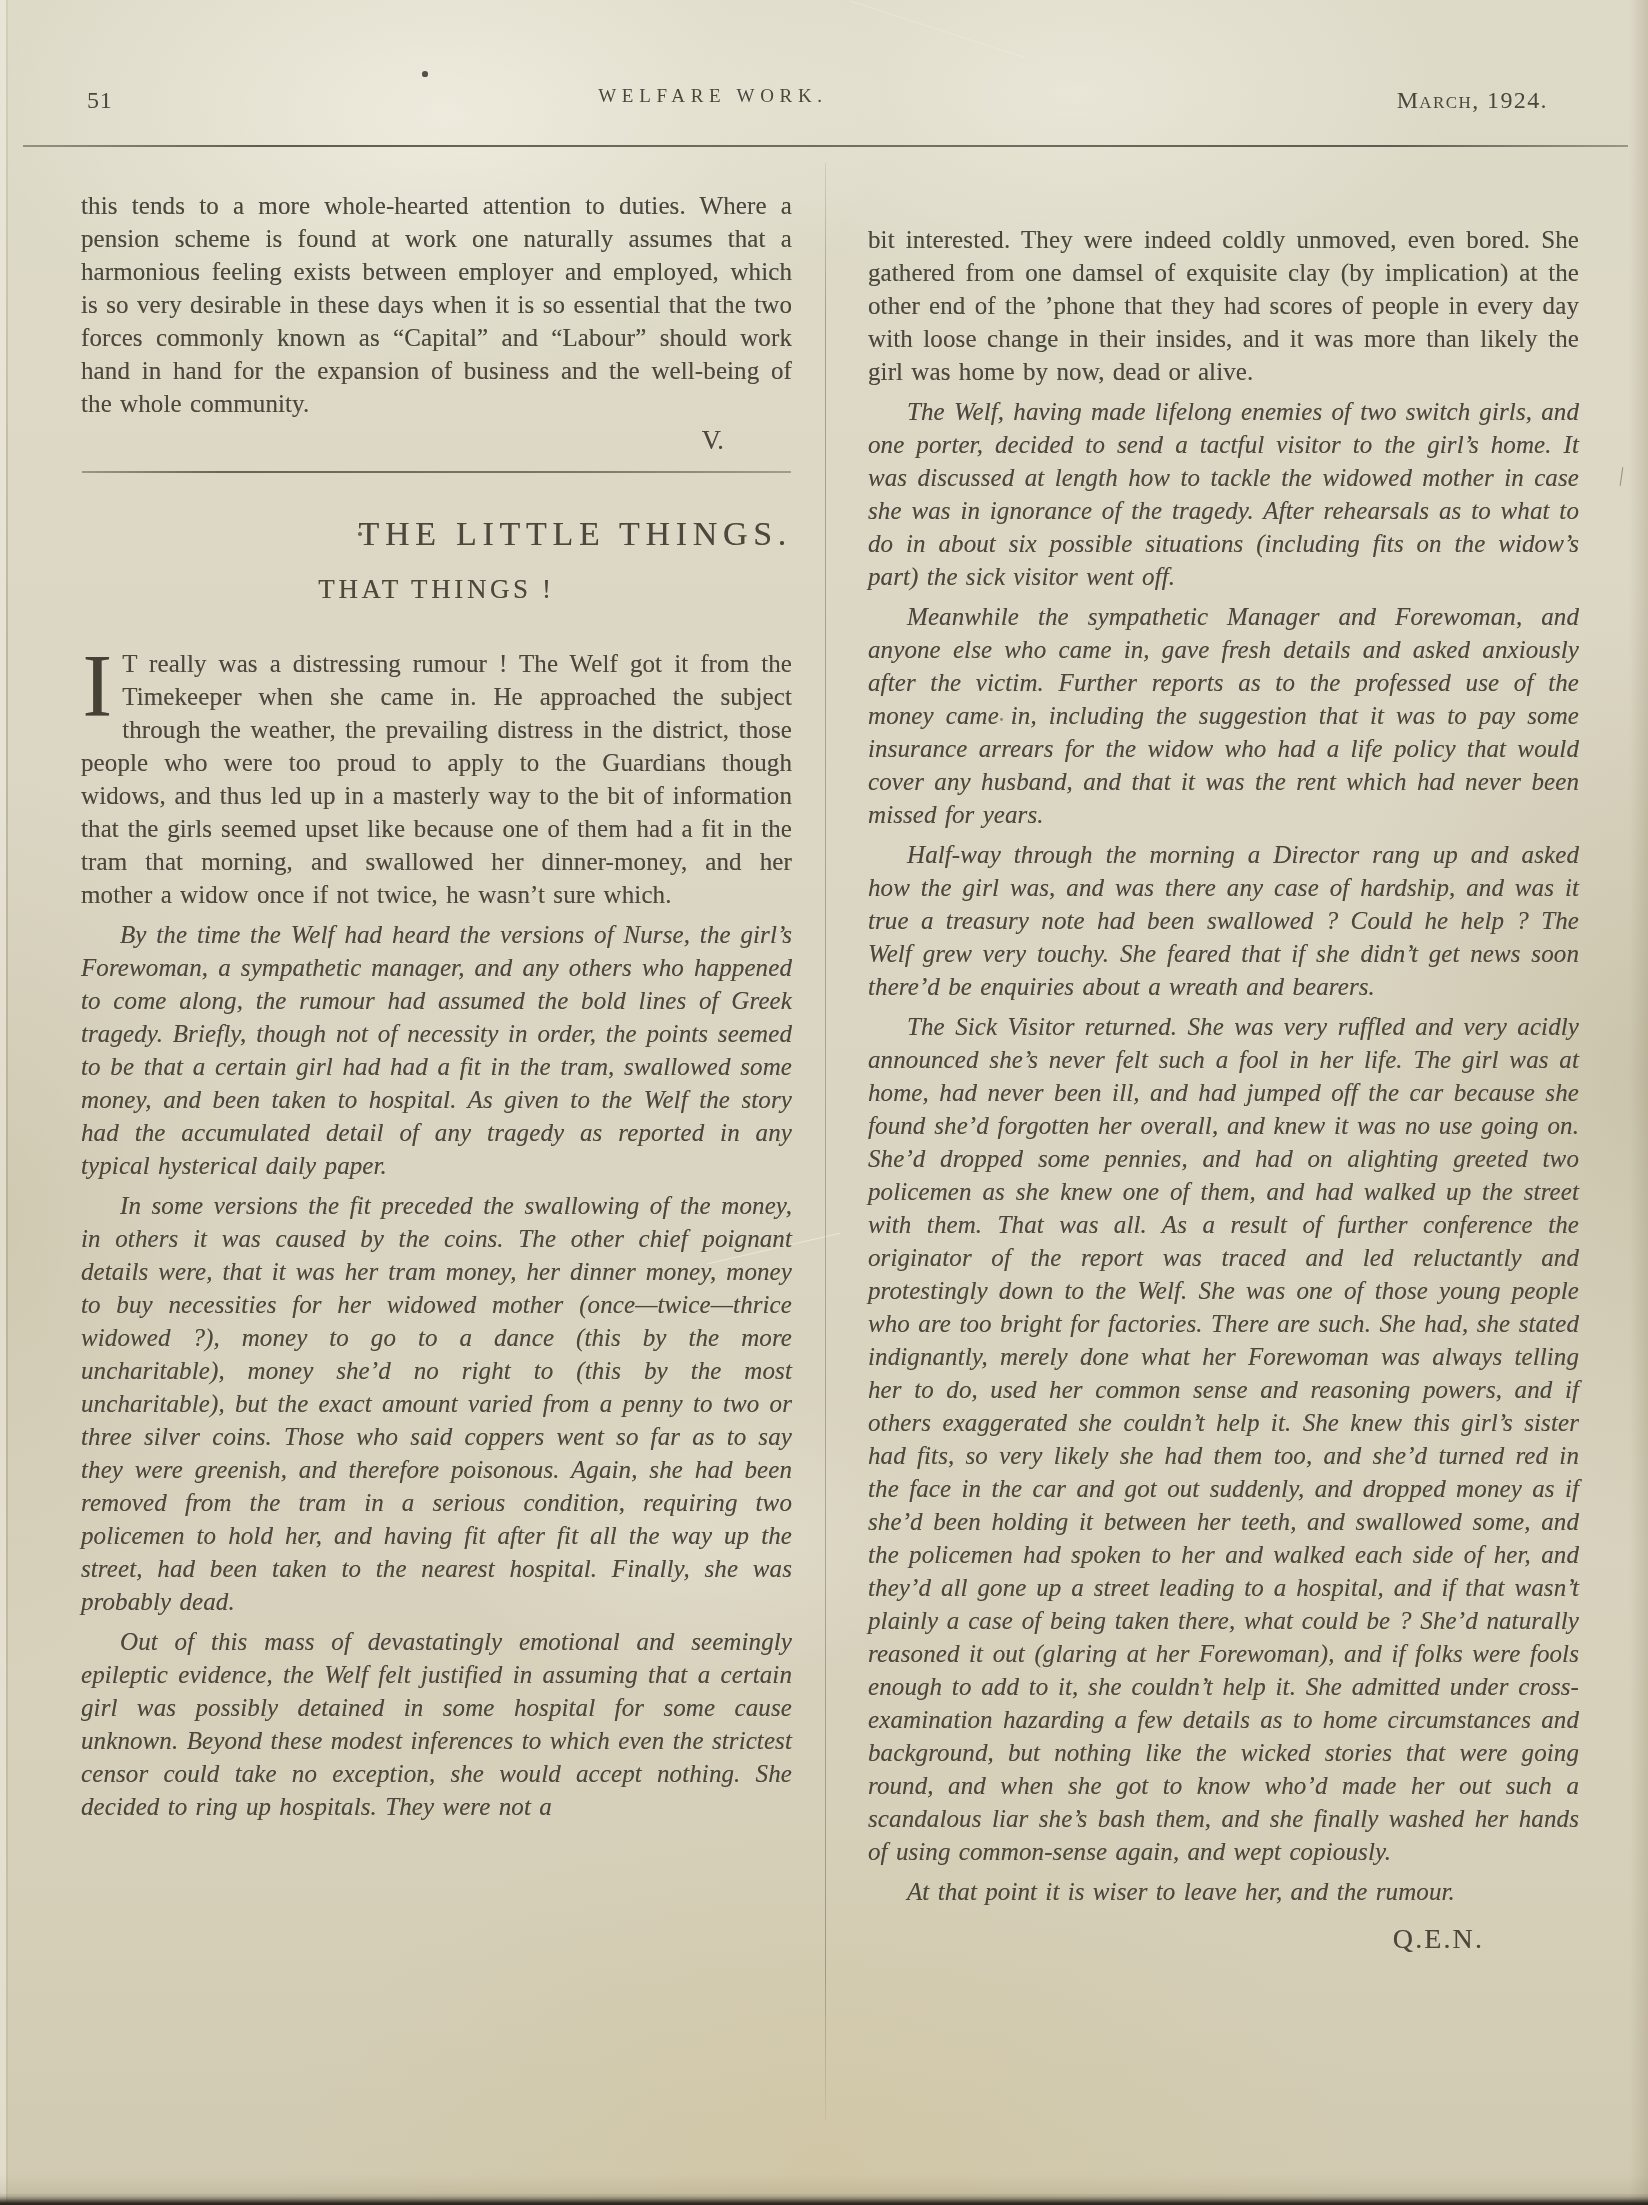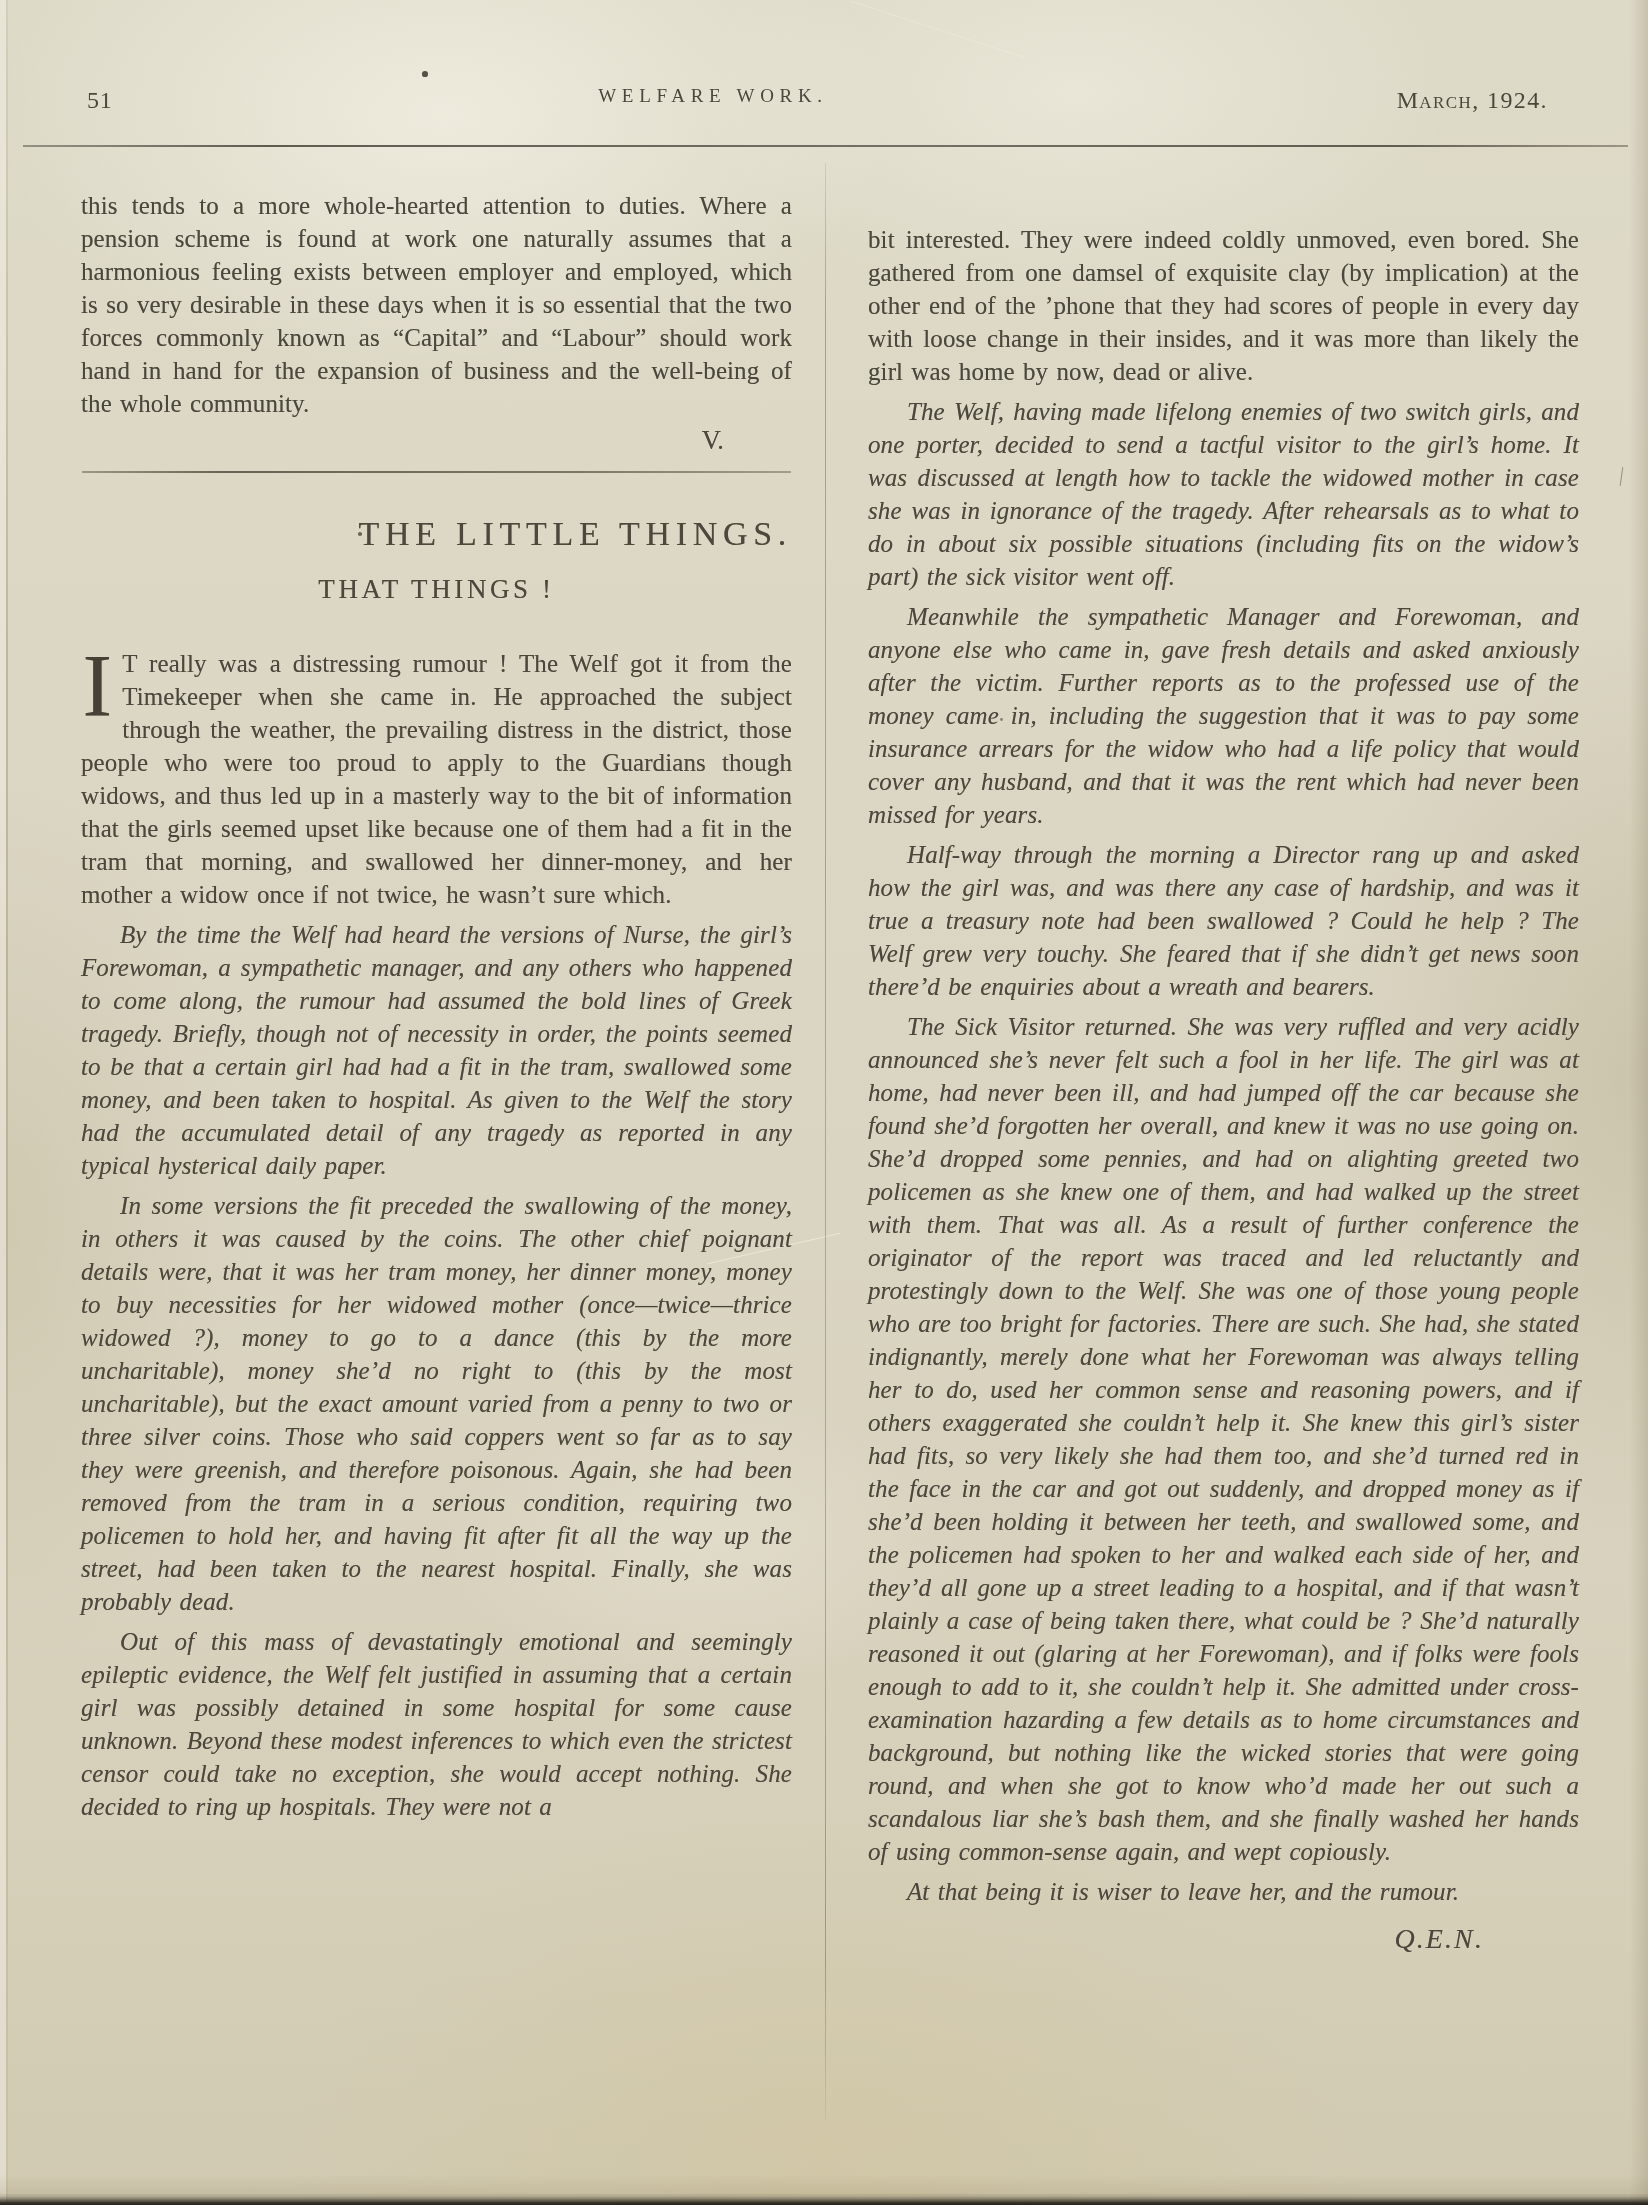--- a/index.html
+++ b/index.html
@@ -49,21 +49,21 @@
   .body-para{
     margin:0;font-size:25px;line-height:33px;text-align:justify;
     word-spacing:1.9px;letter-spacing:0.1px;
     text-shadow:0 0 0.5px rgba(76,71,60,0.45);
   }
   .ind{text-indent:39px;}
   .gap{margin-top:7px;font-style:italic;}
 
   .sig{font-size:26.5px;line-height:34px;text-align:right;text-shadow:0 0 0.5px rgba(76,71,60,0.45);}
   .sig-v{padding-right:68px;margin-top:2.9px;}
-  .sig-qen{padding-right:95px;margin-top:14.3px;font-size:28px;letter-spacing:2.1px;font-style:italic;}
+  .sig-qen{padding-right:95px;margin-top:14.3px;font-size:28px;letter-spacing:2.1px;}
 
   .section-rule{height:1.4px;border:none;margin:14.3px 1.4px 0 1.4px;
     background:linear-gradient(to right,rgba(90,86,73,0.5),rgba(90,86,73,0.9) 20%,rgba(90,86,73,0.75) 70%,rgba(90,86,73,0.45));}
 
   .article-title{margin:42px 0 0 0;text-align:right;font-weight:400;
     font-size:34px;letter-spacing:5.7px;color:#4c483c;
     text-shadow:0 0 0.6px rgba(76,71,60,0.5);}
   .article-subtitle{margin:21.5px 0 0 0;text-align:center;font-weight:400;
     font-size:27px;letter-spacing:3.6px;color:#4c483c;
     text-shadow:0 0 0.6px rgba(76,71,60,0.5);}
@@ -123,18 +123,18 @@
     <p class="body-para ind gap">In some versions the fit preceded the swallowing of the money, in others it was caused by the coins. The other chief poignant details were, that it was her tram money, her dinner money, money to buy necessities for her widowed mother (once—twice—thrice widowed ?), money to go to a dance (this by the more uncharitable), money she’d no right to (this by the most uncharitable), but the exact amount varied from a penny to two or three silver coins. Those who said coppers went so far as to say they were greenish, and therefore poisonous. Again, she had been removed from the tram in a serious condition, requiring two policemen to hold her, and having fit after fit all the way up the street, had been taken to the nearest hospital. Finally, she was probably dead.</p>
     <p class="body-para ind gap">Out of this mass of devastatingly emotional and seemingly epileptic evidence, the Welf felt justified in assuming that a certain girl was possibly detained in some hospital for some cause unknown. Beyond these modest inferences to which even the strictest censor could take no exception, she would accept nothing. She decided to ring up hospitals. They were not a</p>
   </div>
 
   <div class="col col-right">
     <p class="body-para">bit interested. They were indeed coldly unmoved, even bored. She gathered from one damsel of exquisite clay (by implication) at the other end of the ’phone that they had scores of people in every day with loose change in their insides, and it was more than likely the girl was home by now, dead or alive.</p>
     <p class="body-para ind gap">The Welf, having made lifelong enemies of two switch girls, and one porter, decided to send a tactful visitor to the girl’s home. It was discussed at length how to tackle the widowed mother in case she was in ignorance of the tragedy. After rehearsals as to what to do in about six possible situations (including fits on the widow’s part) the sick visitor went off.</p>
     <p class="body-para ind gap">Meanwhile the sympathetic Manager and Forewoman, and anyone else who came in, gave fresh details and asked anxiously after the victim. Further reports as to the professed use of the money came in, including the suggestion that it was to pay some insurance arrears for the widow who had a life policy that would cover any husband, and that it was the rent which had never been missed for years.</p>
     <p class="body-para ind gap">Half-way through the morning a Director rang up and asked how the girl was, and was there any case of hardship, and was it true a treasury note had been swallowed ? Could he help ? The Welf grew very touchy. She feared that if she didn’t get news soon there’d be enquiries about a wreath and bearers.</p>
     <p class="body-para ind gap">The Sick Visitor returned. She was very ruffled and very acidly announced she’s never felt such a fool in her life. The girl was at home, had never been ill, and had jumped off the car because she found she’d forgotten her overall, and knew it was no use going on. She’d dropped some pennies, and had on alighting greeted two policemen as she knew one of them, and had walked up the street with them. That was all. As a result of further conference the originator of the report was traced and led reluctantly and protestingly down to the Welf. She was one of those young people who are too bright for factories. There are such. She had, she stated indignantly, merely done what her Forewoman was always telling her to do, used her common sense and reasoning powers, and if others exaggerated she couldn’t help it. She knew this girl’s sister had fits, so very likely she had them too, and she’d turned red in the face in the car and got out suddenly, and dropped money as if she’d been holding it between her teeth, and swallowed some, and the policemen had spoken to her and walked each side of her, and they’d all gone up a street leading to a hospital, and if that wasn’t plainly a case of being taken there, what could be ? She’d naturally reasoned it out (glaring at her Forewoman), and if folks were fools enough to add to it, she couldn’t help it. She admitted under cross-examination hazarding a few details as to home circumstances and background, but nothing like the wicked stories that were going round, and when she got to know who’d made her out such a scandalous liar she’s bash them, and she finally washed her hands of using common-sense again, and wept copiously.</p>
-    <p class="body-para ind gap">At that being it is wiser to leave her, and the rumour.</p>
+    <p class="body-para ind gap">At that point it is wiser to leave her, and the rumour.</p>
     <div class="sig sig-qen">Q.E.N.</div>
   </div>
 
 </div>
 
 
 </body></html>

